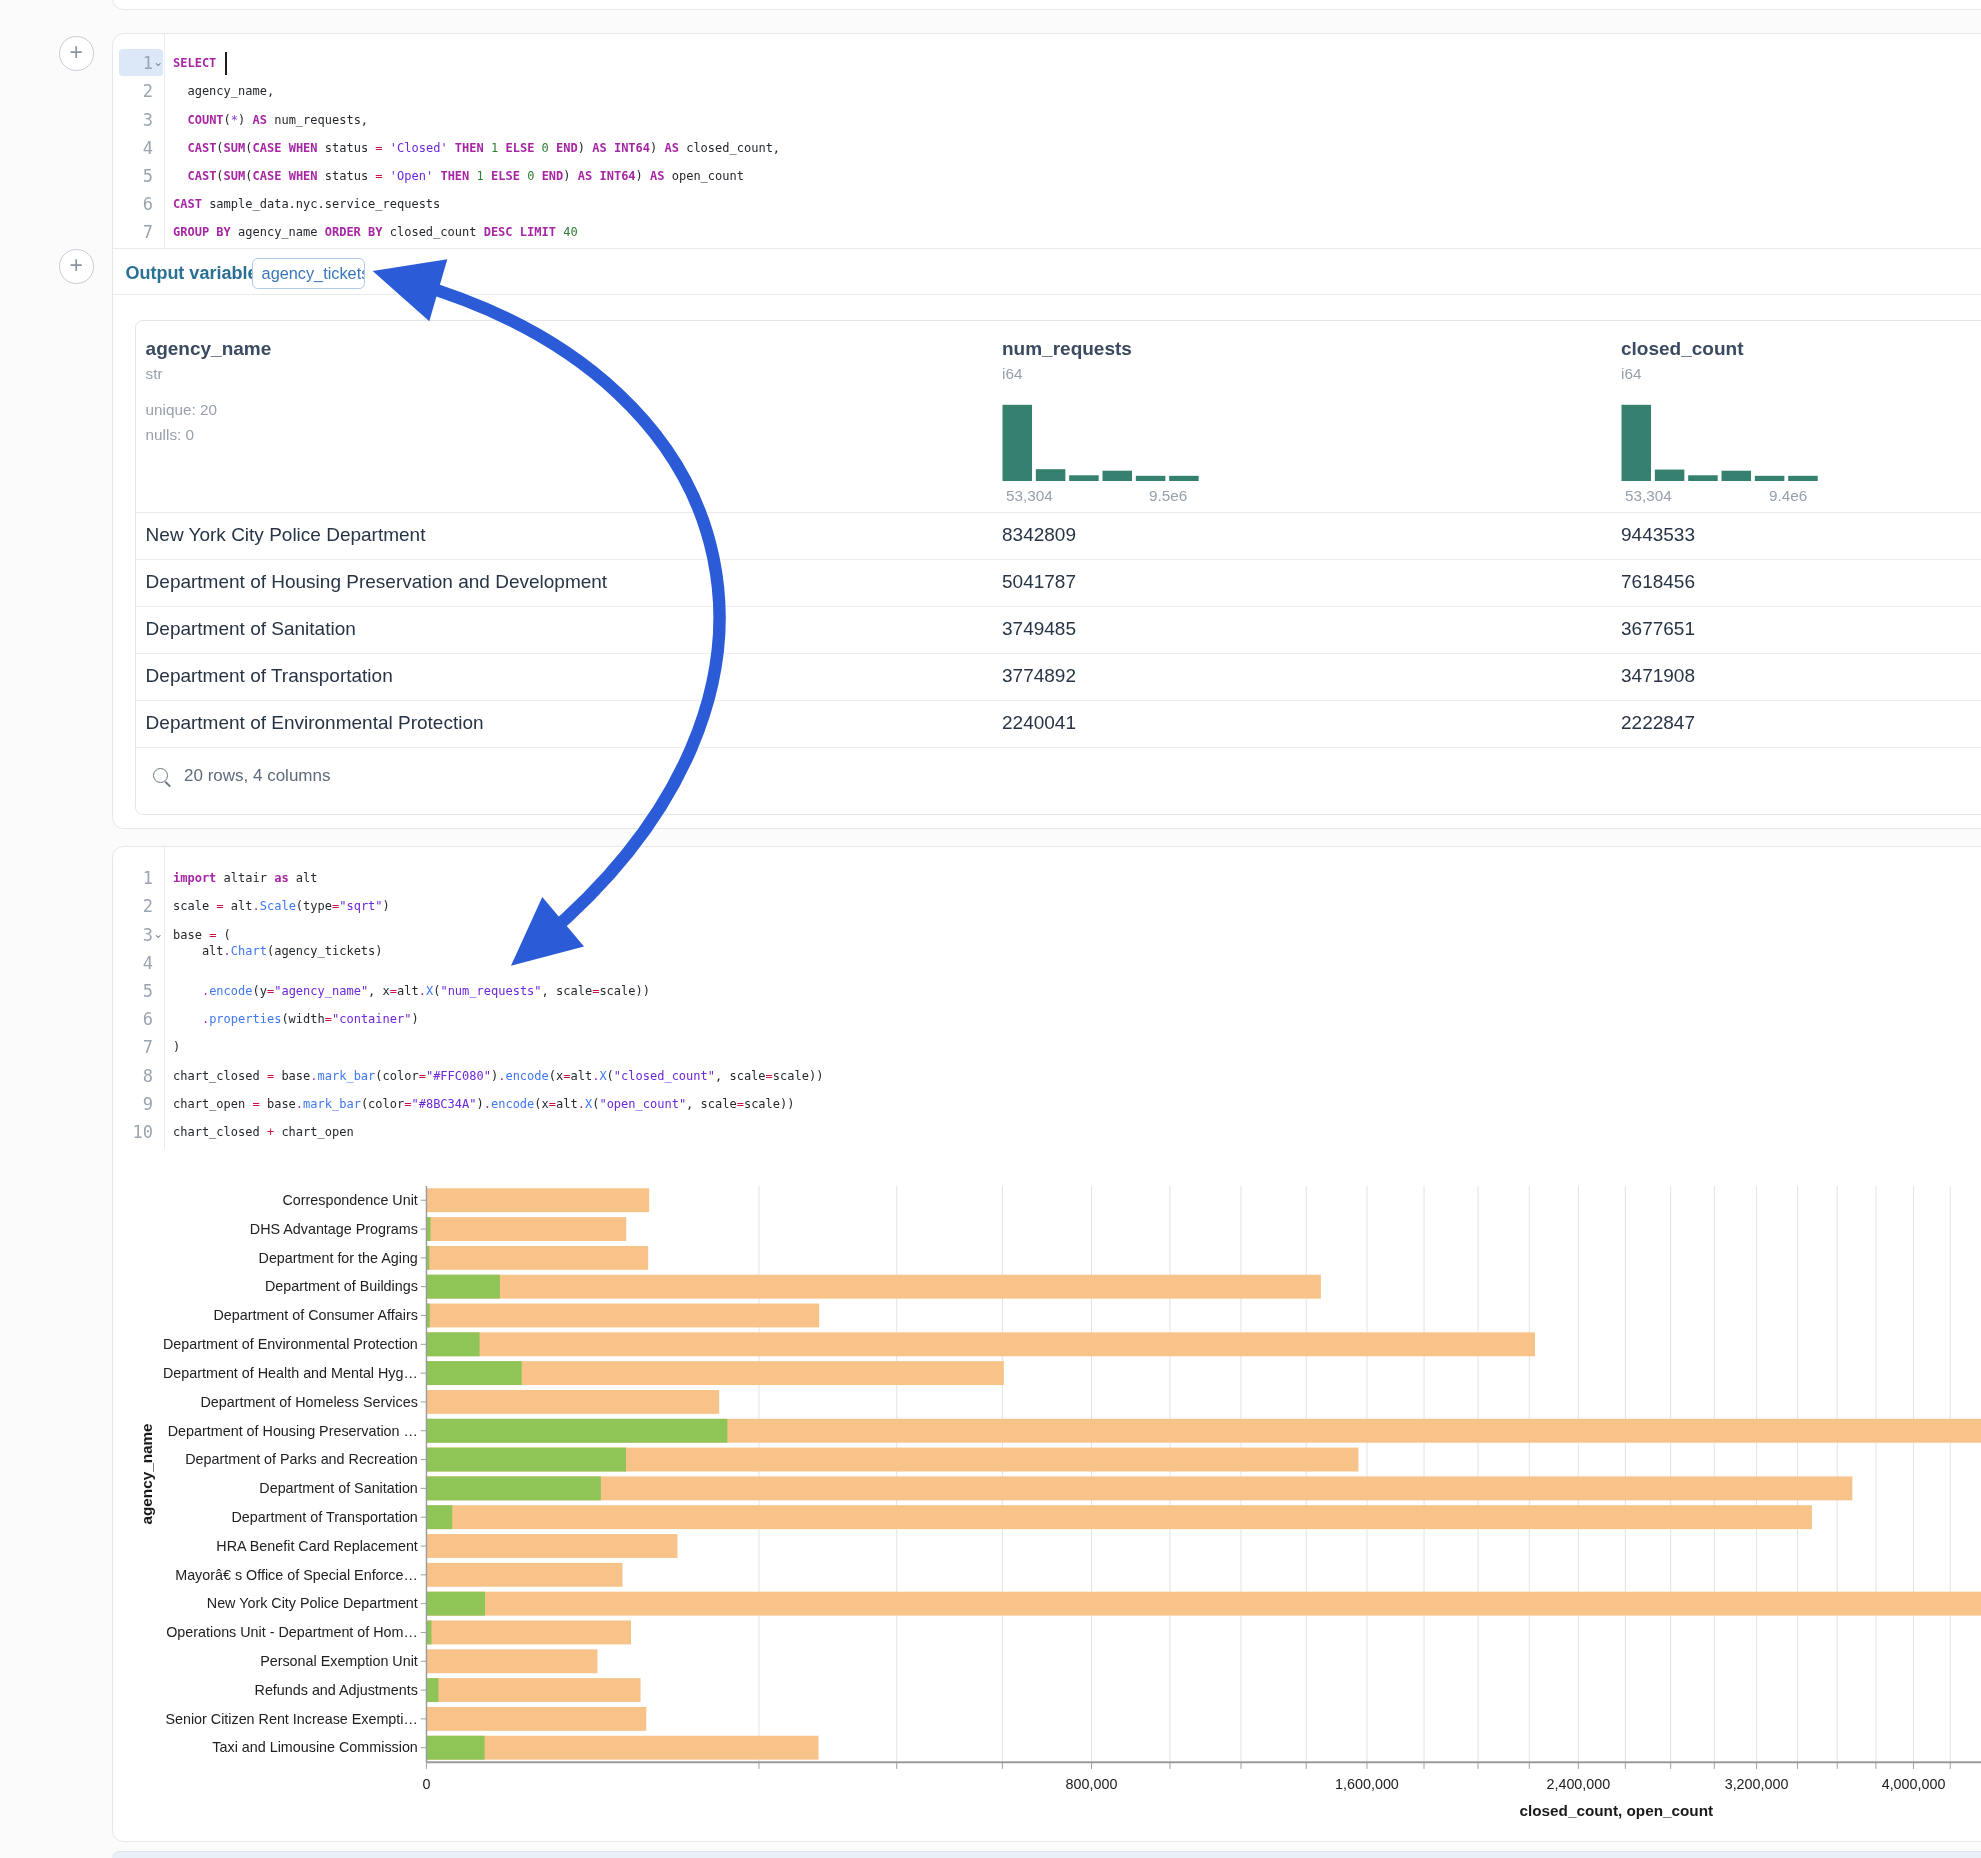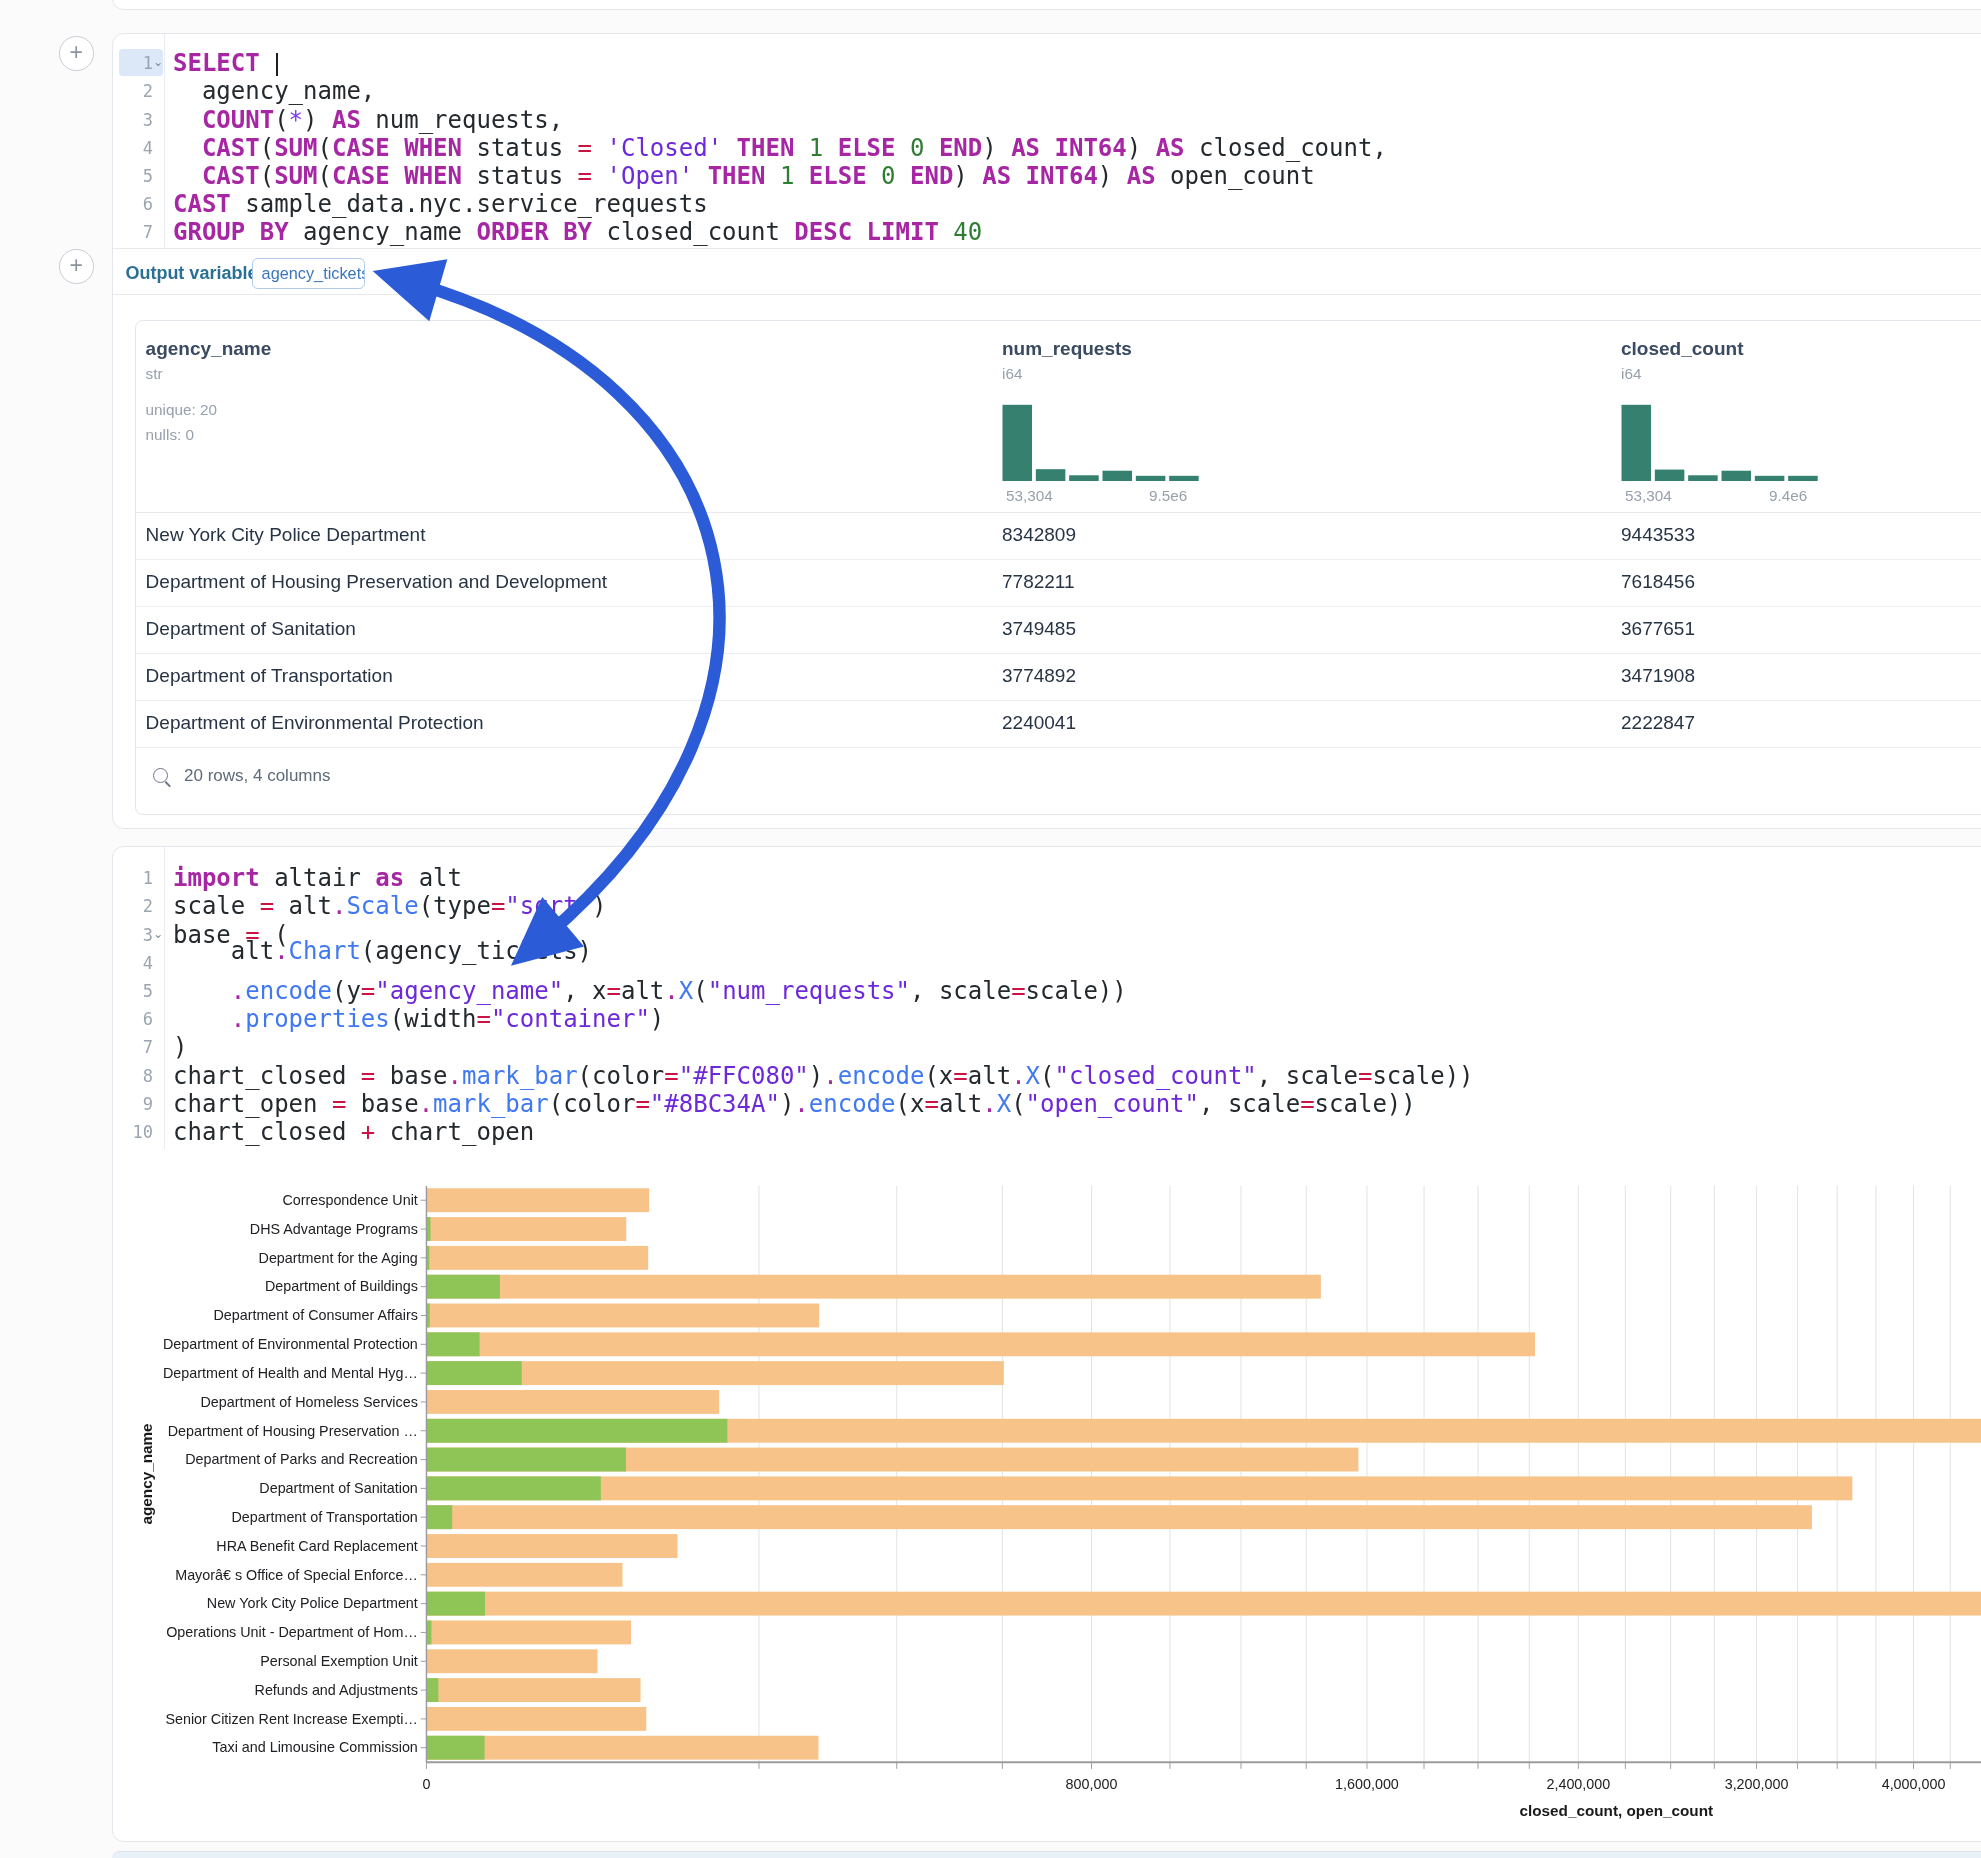--- a/index.html
+++ b/index.html
@@ -3,21 +3,21 @@
 <meta charset="utf-8">
 <style>
   html,body{margin:0;padding:0;background:#FBFBFC;}
   .page{position:relative;width:1982px;height:1858px;overflow:hidden;
         font-family:"Liberation Sans",sans-serif;background:#FBFBFC;}
   .card{position:absolute;background:#fff;border:1px solid #E4E7EB;border-radius:11.5px;}
   .addbtn{position:absolute;width:32.5px;height:32.5px;border:1px solid #C9CED6;border-radius:50%;
           background:#fff;color:#8A939E;font-size:23px;line-height:30px;text-align:center;cursor:pointer;}
   
   .codeline{position:absolute;left:60px;height:29px;line-height:29px;white-space:pre;
-            font-family:"DejaVu Sans Mono","Liberation Mono",monospace;font-size:24px;color:#24292E;}
+            font-family:"DejaVu Sans Mono","Liberation Mono",monospace;font-size:12px;color:#24292E;}
   .lnum{position:absolute;left:0;width:40px;height:29px;line-height:29px;text-align:right;
         font-family:"DejaVu Sans Mono","Liberation Mono",monospace;font-size:17px;color:#9AA5B1;}
   .fold{position:absolute;width:13.4px;height:29px;line-height:27px;font-size:12.4px;color:#7B8794;}
   .gutterline{position:absolute;left:51px;top:0;bottom:0;width:1px;background:#E8EBEF;}
   .tok-k{color:#A626A4;font-weight:bold;}
   .tok-p{color:#24292E;}
   .tok-s{color:#6d28d9;}
   .tok-n{color:#2E7D32;}
   .tok-o{color:#CA1243;}
   .tok-v{color:#7C3AED;}
@@ -118,21 +118,21 @@
 
       <div class="hdiv" style="top:191px;background:#E8EAEE;"></div>
       <div id="table-rows">
           <div class="trow" style="top:191px">
       <div class="tcell" style="left:9.6px">New York City Police Department</div>
       <div class="tcell" style="left:866px">8342809</div>
       <div class="tcell" style="left:1485px">9443533</div>
     </div>
           <div class="trow" style="top:238px">
       <div class="tcell" style="left:9.6px">Department of Housing Preservation and Development</div>
-      <div class="tcell" style="left:866px">7782211</div>
+      <div class="tcell" style="left:866px">5041787</div>
       <div class="tcell" style="left:1485px">7618456</div>
     </div>
           <div class="trow" style="top:285px">
       <div class="tcell" style="left:9.6px">Department of Sanitation</div>
       <div class="tcell" style="left:866px">3749485</div>
       <div class="tcell" style="left:1485px">3677651</div>
     </div>
           <div class="trow" style="top:332px">
       <div class="tcell" style="left:9.6px">Department of Transportation</div>
       <div class="tcell" style="left:866px">3774892</div>

